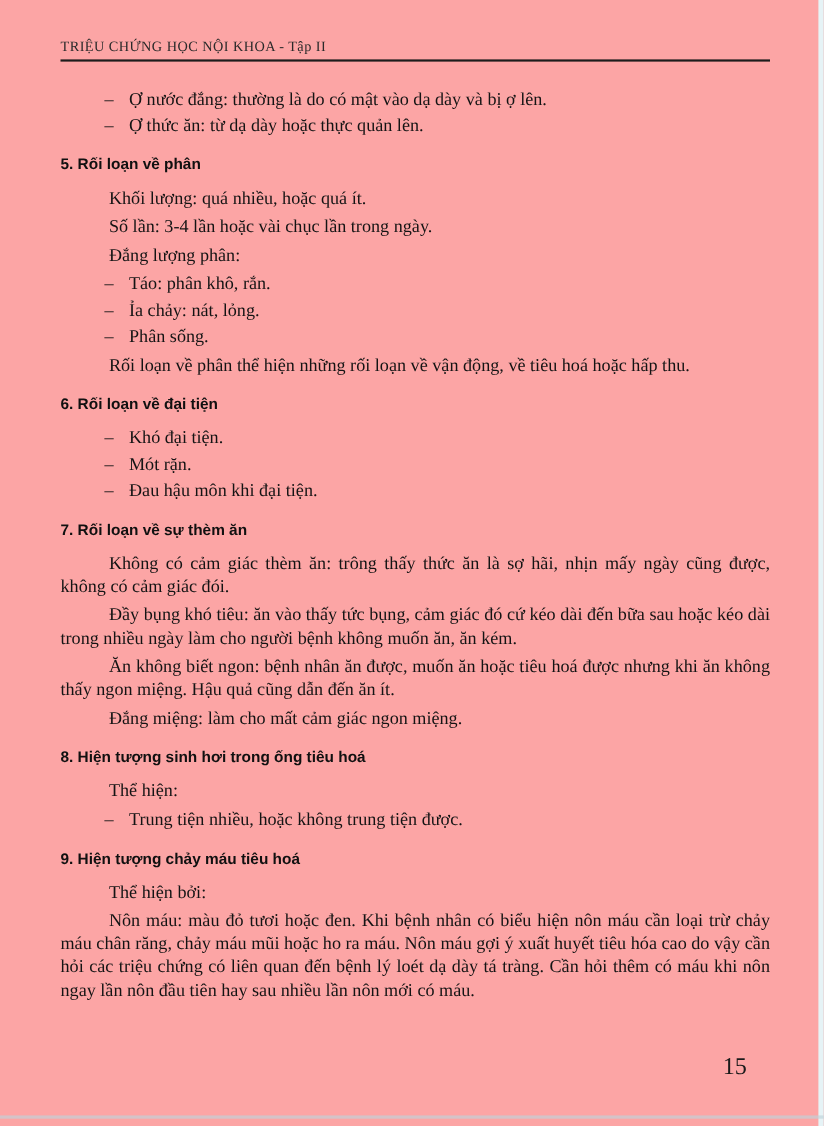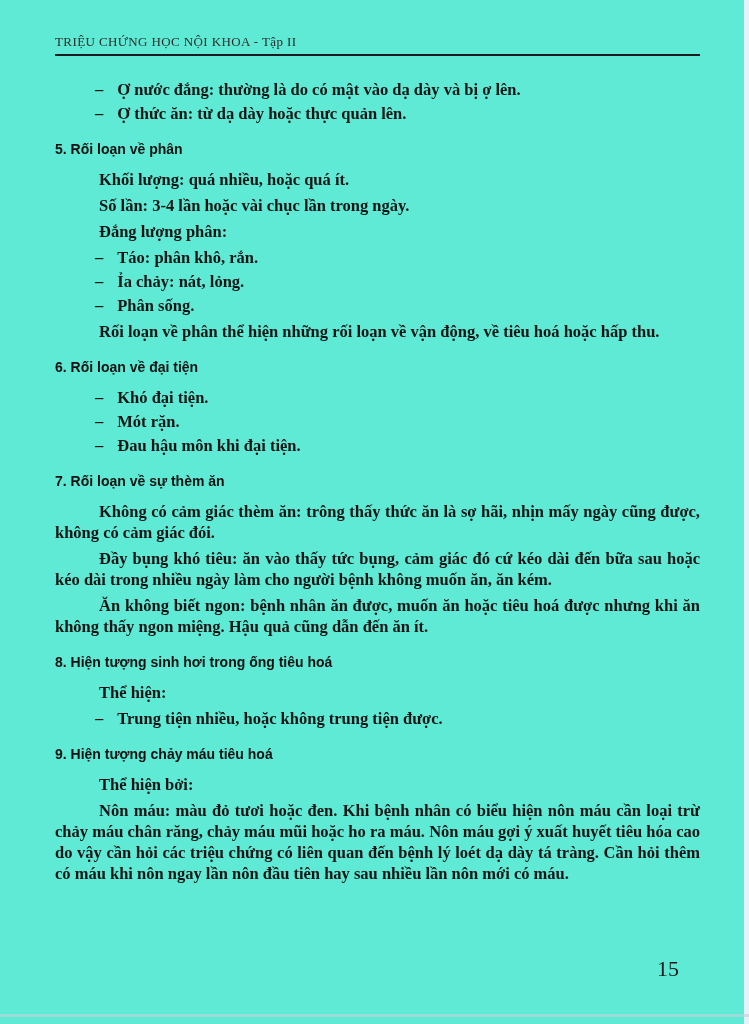--- a/index.html
+++ b/index.html
@@ -5,40 +5,40 @@
   html, body {
     margin: 0;
     padding: 0;
     background: #9a9a9a;
   }
   .page {
     position: relative;
     width: 749px;
     height: 1024px;
     margin: 0 auto;
-    background: #5eead4;
+    background: #fca5a5;
     box-sizing: border-box;
     padding: 34px 49px 0 55px;
     font-family: "Liberation Serif", serif;
     color: #141414;
     overflow: hidden;
   }
   .running-header {
     font-size: 13px;
     letter-spacing: 0.4px;
     color: #2a2a2a;
     white-space: nowrap;
   }
   .header-rule {
     border: none;
     border-top: 2px solid #1c1c1c;
     margin: 4px 0 0 0;
   }
   .content { margin-top: 23px; }
-  .content p { margin: 0; font-weight: bold; }
+  .content p { margin: 0; }
   .para {
     font-size: 16.5px;
     line-height: 21px;
     text-align: justify;
     text-indent: 44px;
     margin: 5px 0 !important;
   }
   .bullet {
     font-size: 16.5px;
     line-height: 21px;
@@ -97,20 +97,21 @@
       <p class="bullet"><span class="dash">–</span><span>Phân sống.</span></p>
       <p class="para">Rối loạn về phân thể hiện những rối loạn về vận động, về tiêu hoá hoặc hấp thu.</p>
       <p class="heading">6. Rối loạn về đại tiện</p>
       <p class="bullet"><span class="dash">–</span><span>Khó đại tiện.</span></p>
       <p class="bullet"><span class="dash">–</span><span>Mót rặn.</span></p>
       <p class="bullet"><span class="dash">–</span><span>Đau hậu môn khi đại tiện.</span></p>
       <p class="heading">7. Rối loạn về sự thèm ăn</p>
       <p class="para">Không có cảm giác thèm ăn: trông thấy thức ăn là sợ hãi, nhịn mấy ngày cũng được, không có cảm giác đói.</p>
       <p class="para">Đầy bụng khó tiêu: ăn vào thấy tức bụng, cảm giác đó cứ kéo dài đến bữa sau hoặc kéo dài trong nhiều ngày làm cho người bệnh không muốn ăn, ăn kém.</p>
       <p class="para">Ăn không biết ngon: bệnh nhân ăn được, muốn ăn hoặc tiêu hoá được nhưng khi ăn không thấy ngon miệng. Hậu quả cũng dẫn đến ăn ít.</p>
+      <p class="para">Đắng miệng: làm cho mất cảm giác ngon miệng.</p>
       <p class="heading">8. Hiện tượng sinh hơi trong ống tiêu hoá</p>
       <p class="para">Thể hiện:</p>
       <p class="bullet"><span class="dash">–</span><span>Trung tiện nhiều, hoặc không trung tiện được.</span></p>
       <p class="heading">9. Hiện tượng chảy máu tiêu hoá</p>
       <p class="para">Thể hiện bởi:</p>
       <p class="para">Nôn máu: màu đỏ tươi hoặc đen. Khi bệnh nhân có biểu hiện nôn máu cần loại trừ chảy máu chân răng, chảy máu mũi hoặc ho ra máu. Nôn máu gợi ý xuất huyết tiêu hóa cao do vậy cần hỏi các triệu chứng có liên quan đến bệnh lý loét dạ dày tá tràng. Cần hỏi thêm có máu khi nôn ngay lần nôn đầu tiên hay sau nhiều lần nôn mới có máu.</p>
     </div>
 
   <div class="page-number">15</div>
 

